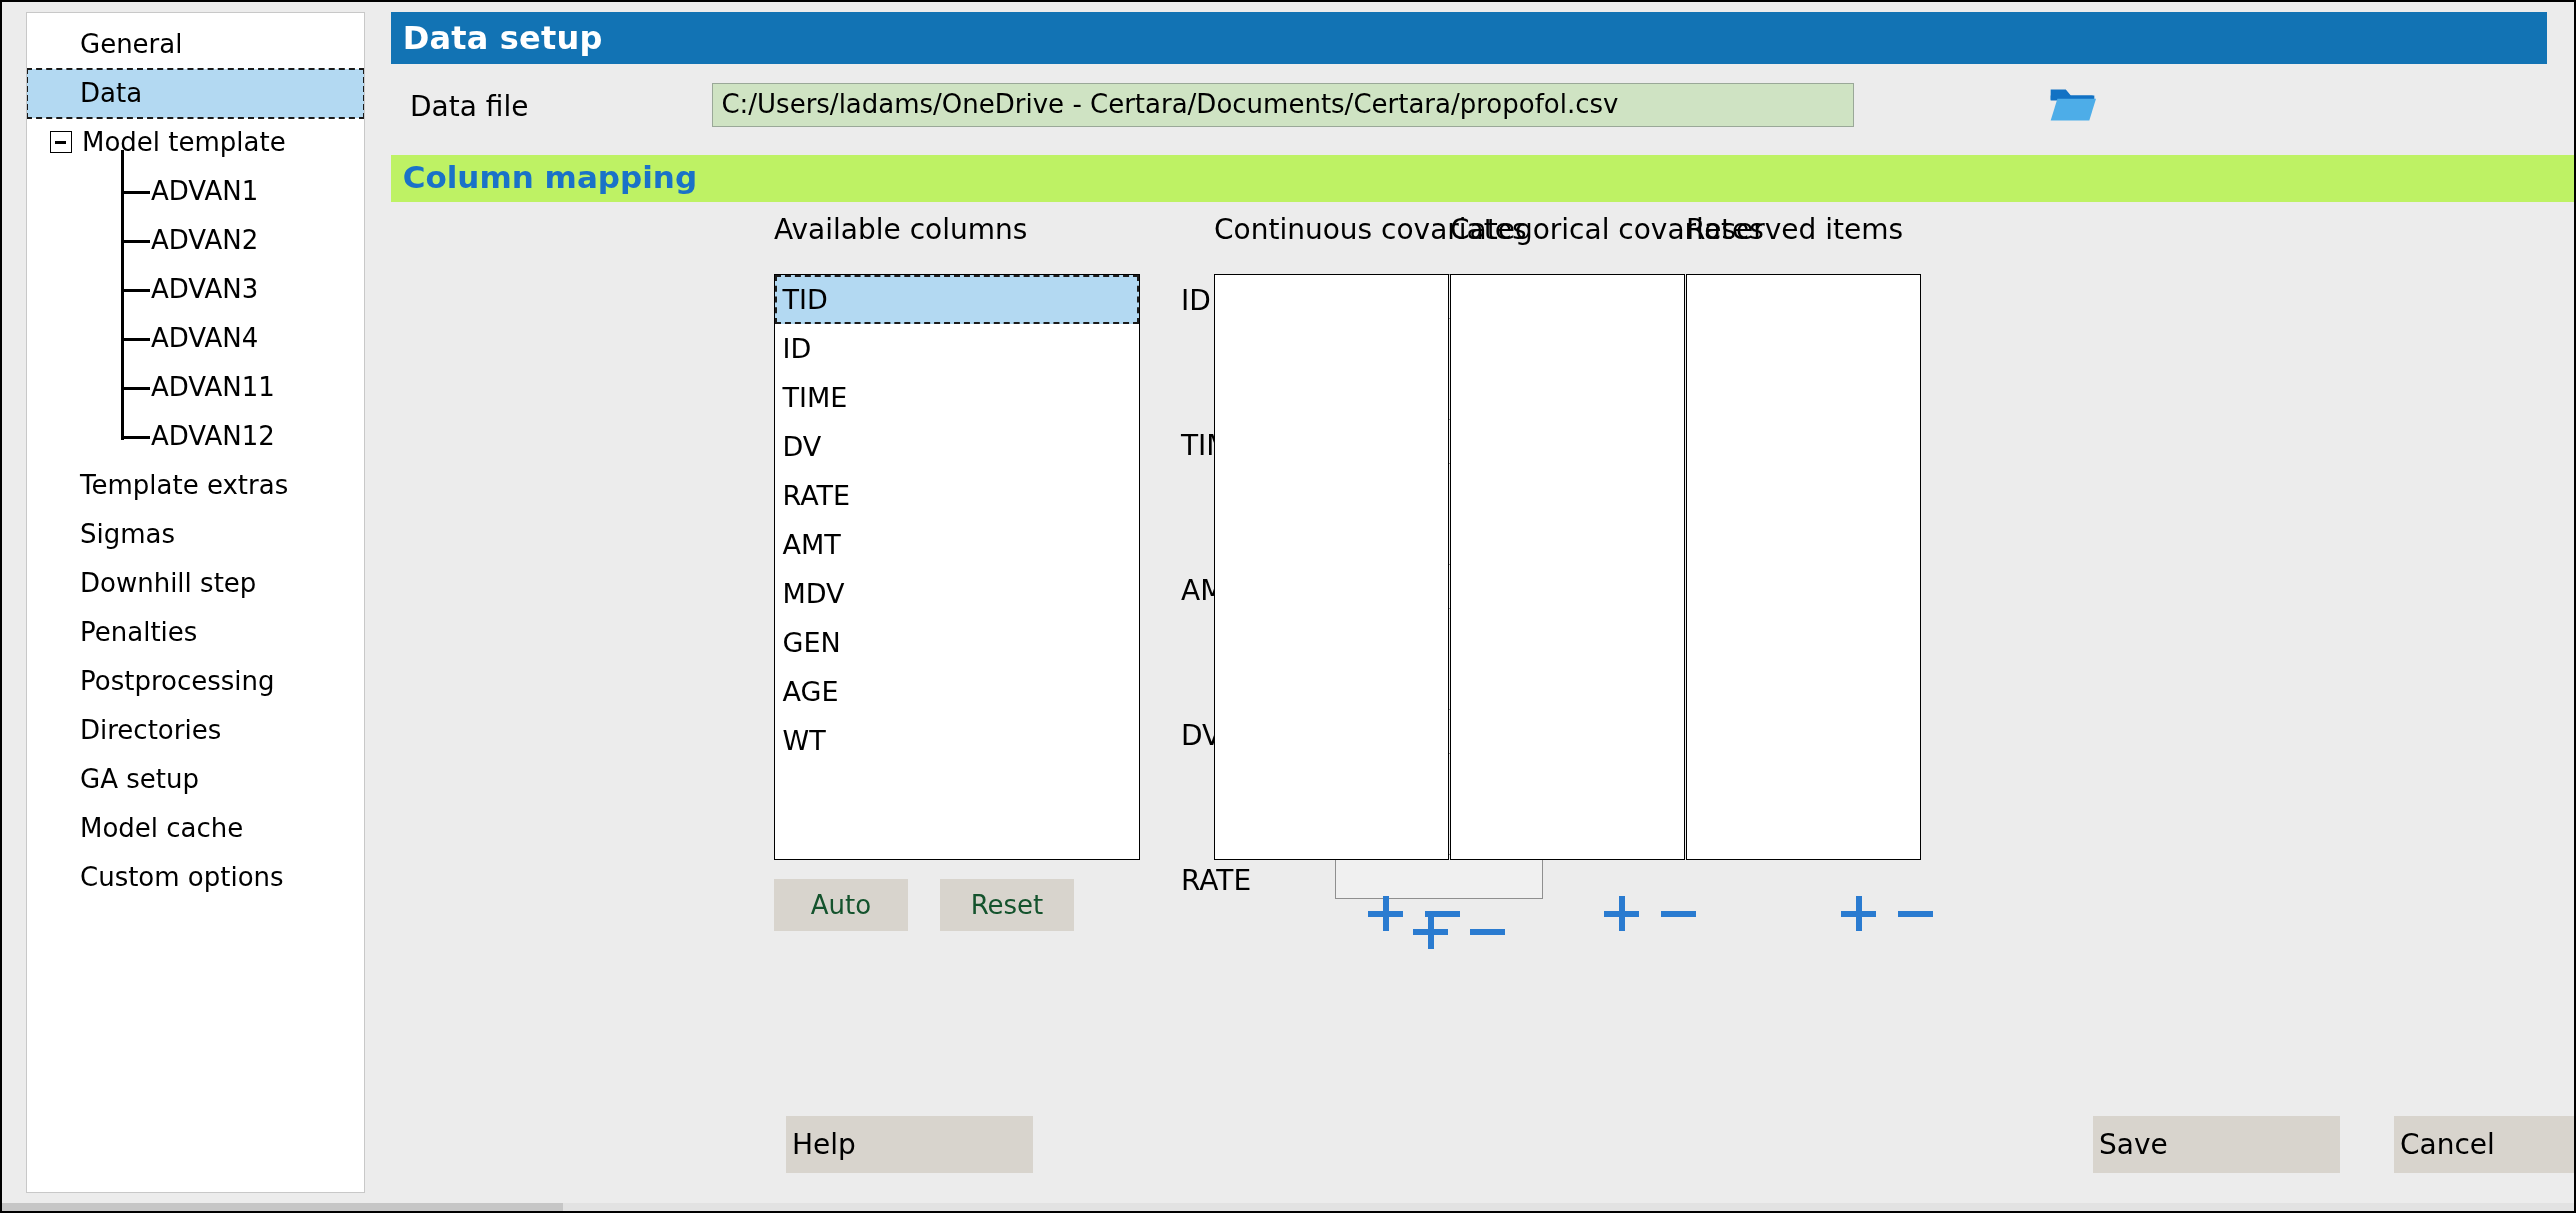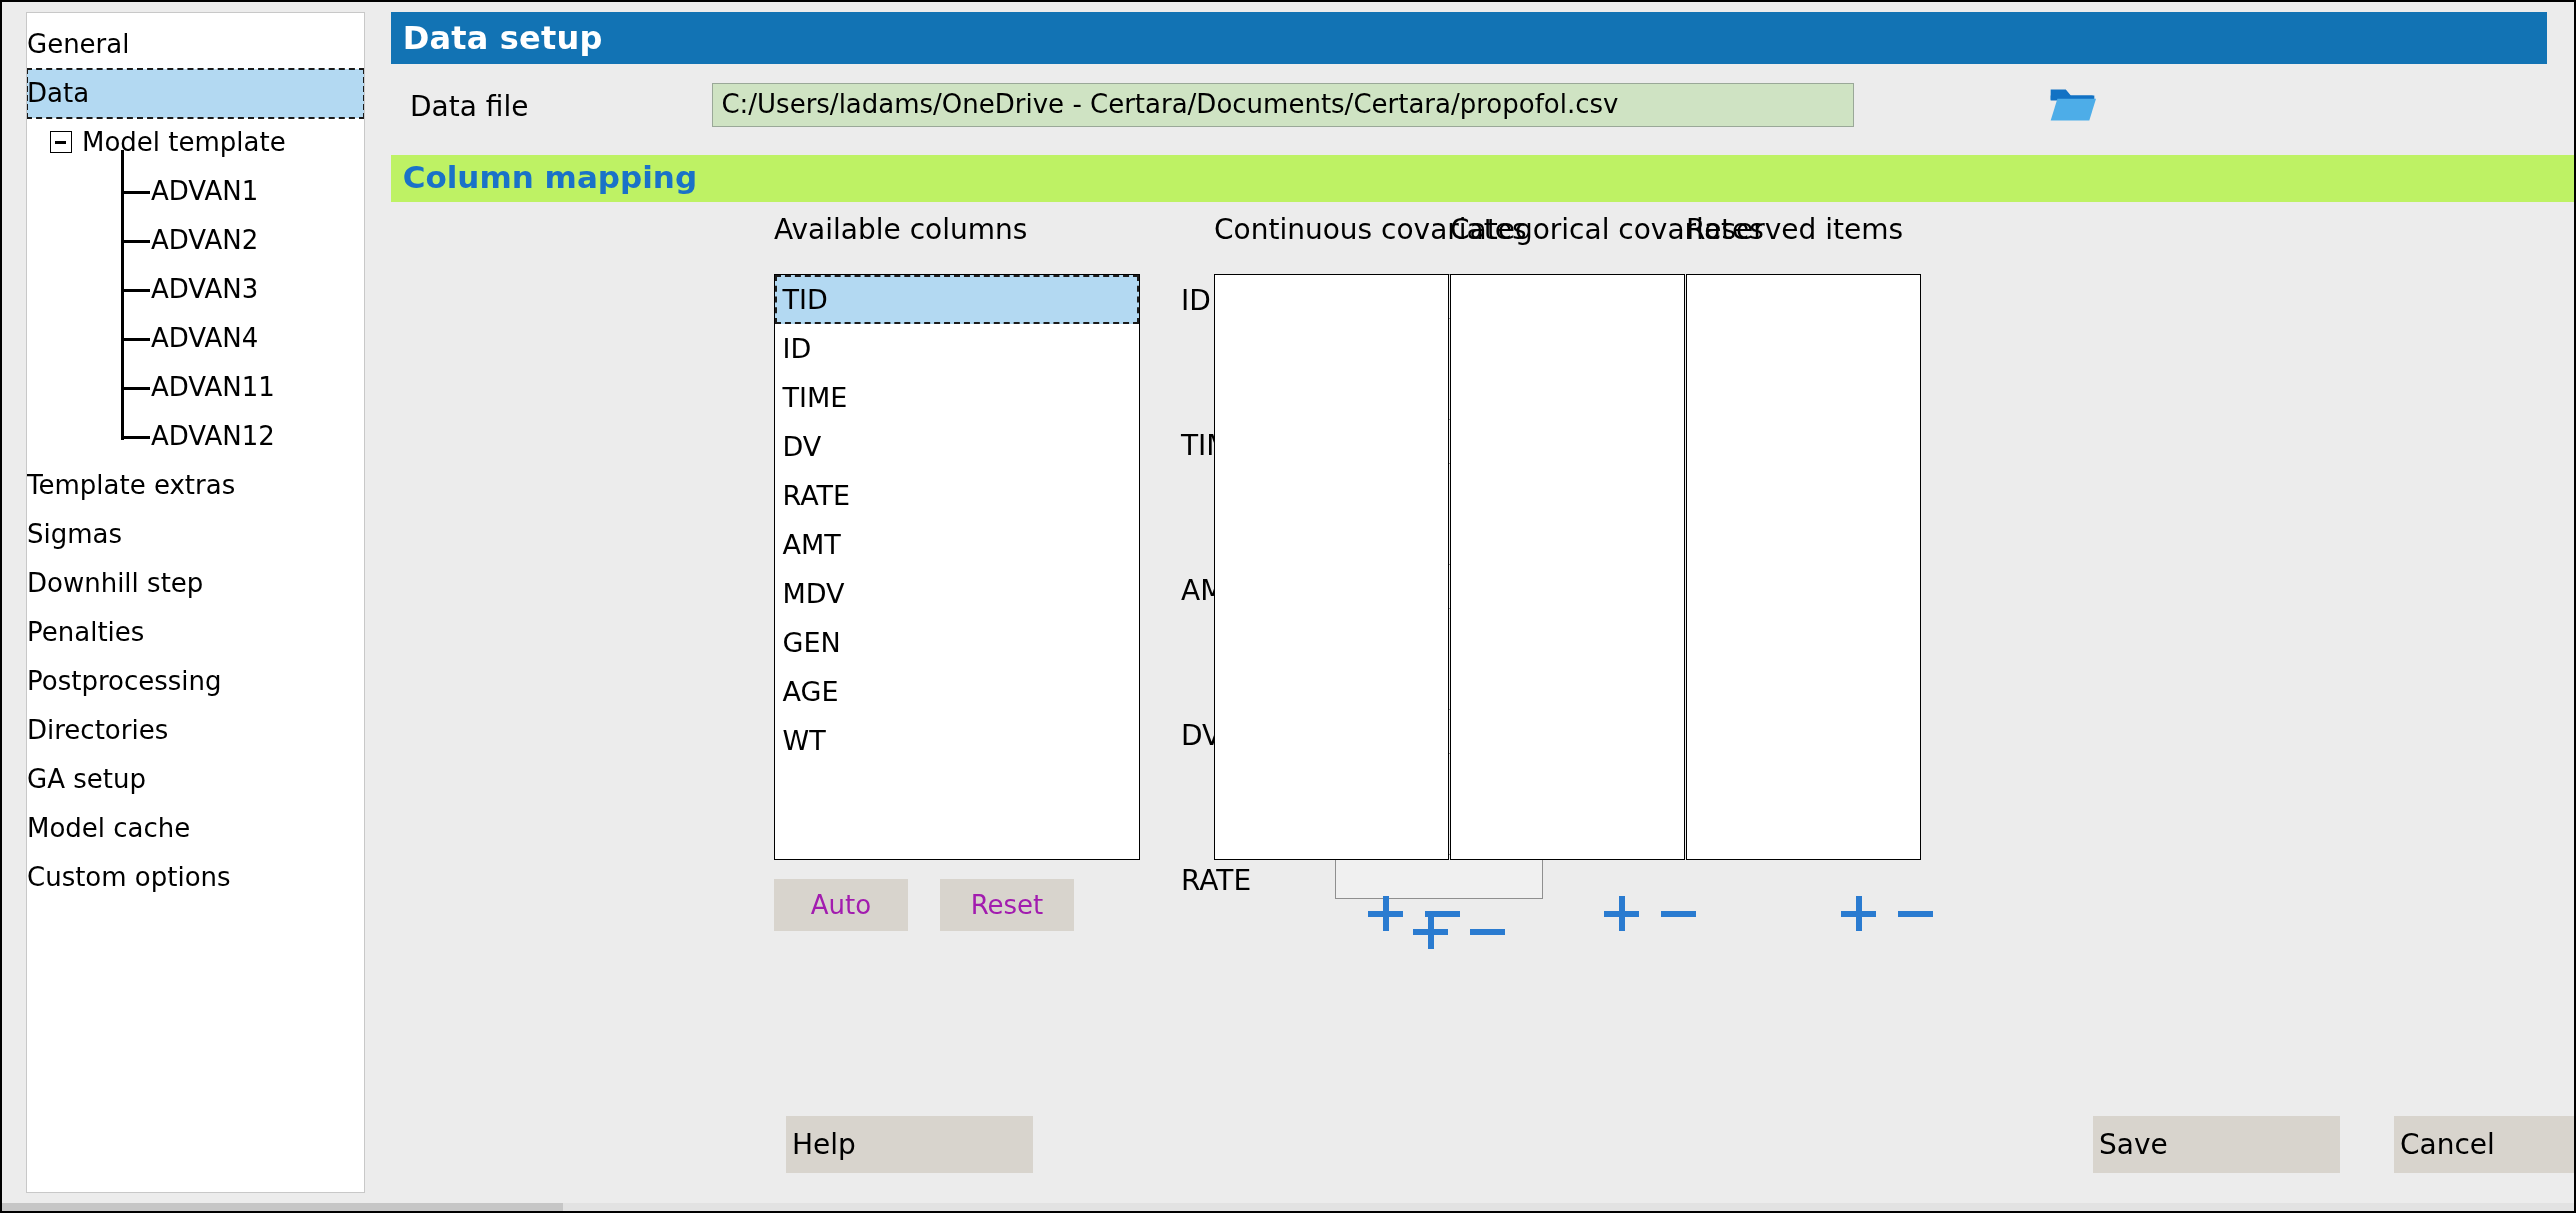--- a/index.html
+++ b/index.html
@@ -52,21 +52,21 @@
     position: relative;
     height: 49px;
     line-height: 49px;
     white-space: nowrap;
     padding-left: 0px;
   }
   .tree-row .label {
     display: inline-block;
     padding-left: 0px;
   }
-  .row-l1 .label { }
+  .row-l1 .label { margin-left: 53px; }
   .row-l1.has-toggle .label { margin-left: 55px; }
   .row-child .label { margin-left: 124px; }
 
   .tree-row.selected {
     background: #b3d9f2;
     outline: 2.5px dashed #1a1a1a;
     outline-offset: -1.7px;
     width: 100%;
   }
   .toggle-box {
@@ -215,21 +215,21 @@
     outline: 2.5px dashed #1a1a1a;
     outline-offset: -2.5px;
   }
 
   .small-btn {
     position: absolute;
     background: #d8d4cd;
     border: none;
     font-family: "DejaVu Sans", sans-serif;
     font-size: 26px;
-    color: #a21caf;
+    color: #14532d;
     cursor: pointer;
     text-align: center;
     box-sizing: border-box;
   }
 
   
   .map-label {
     position: absolute;
     font-size: 28px;
     color: #000000;

